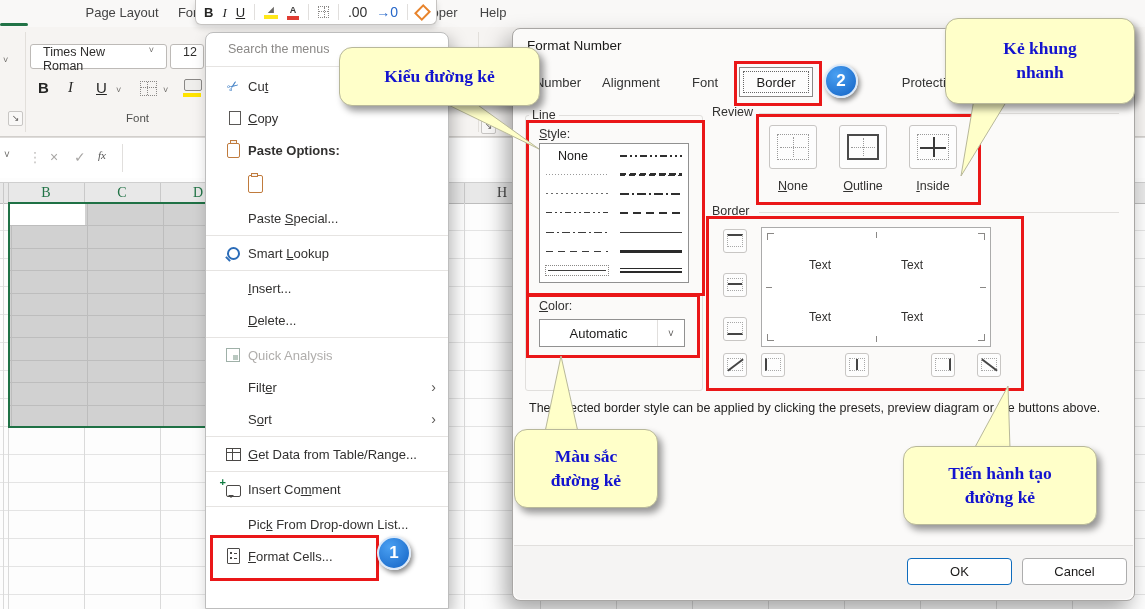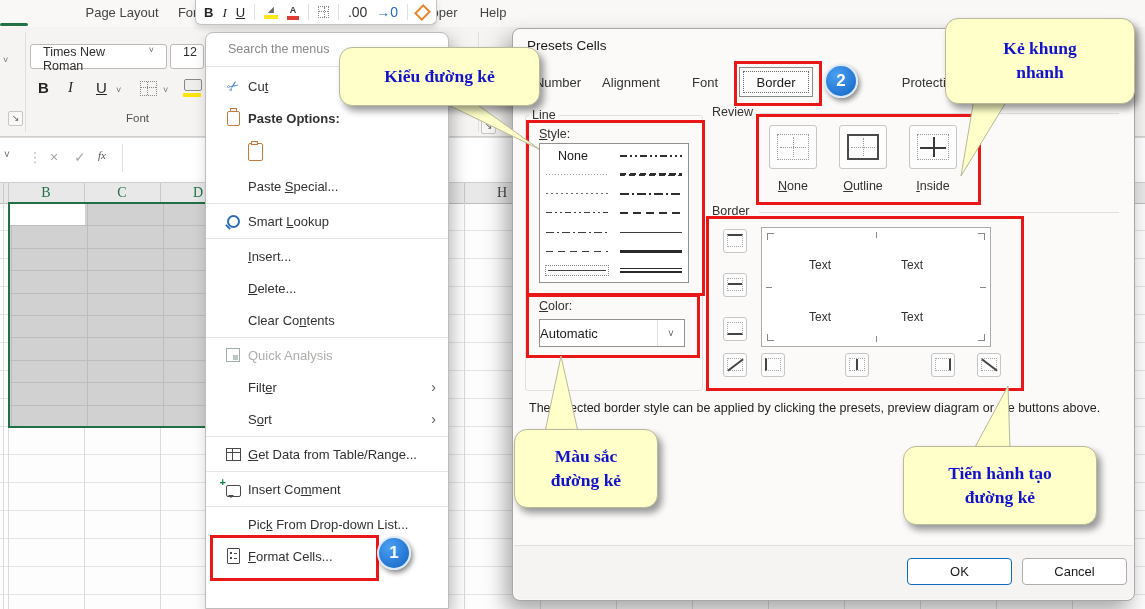--- a/index.html
+++ b/index.html
@@ -119,21 +119,21 @@
   .lp-thin-solid{height:1px;background:#3c3c3c}
   .lp-medium-dash-dot-dot{height:2px;background:repeating-linear-gradient(90deg,#2f2f2f 0 7px,transparent 7px 10px,#2f2f2f 10px 12px,transparent 12px 15px,#2f2f2f 15px 17px,transparent 17px 20px)}
   .lp-slanted-dash{height:3px;background:repeating-linear-gradient(115deg,#2f2f2f 0 6px,#fff 6px 9px)}
   .lp-medium-dash-dot{height:2px;background:repeating-linear-gradient(90deg,#2f2f2f 0 9px,transparent 9px 12px,#2f2f2f 12px 14px,transparent 14px 17px)}
   .lp-medium-dashed{height:2px;background:repeating-linear-gradient(90deg,#2f2f2f 0 8px,transparent 8px 13px)}
   .lp-thick{height:3px;background:#2a2a2a}
   .lp-double{height:5px;border-top:1px solid #2a2a2a;border-bottom:2px solid #2a2a2a;box-sizing:border-box;width:100%}
   .sl-selected{outline:1px dotted #8a8886;padding:4px 2px;width:100%;box-sizing:border-box}
   #colordrop{position:absolute;left:26px;top:290px;width:146px;height:28px;background:#fff;border:1px solid #919191;
      box-sizing:border-box;display:flex;align-items:center}
-  #colordrop .val{flex:1;text-align:left;font-size:13px;color:#1b1a19}
+  #colordrop .val{flex:1;text-align:center;font-size:13px;color:#1b1a19}
   #colordrop .dbtn{width:26px;height:100%;display:flex;align-items:center;justify-content:center;
      border-left:1px solid #e1dfdd;color:#5a5856;font-size:10px}
   .preset-btn{position:absolute;top:96px;width:48px;height:44px;background:#fdfdfd;border:1px solid #c8c6c4;border-radius:3px;box-sizing:border-box}
   .preset-lbl{position:absolute;top:150px;width:48px;text-align:center;font-size:12.5px;color:#323130}
   .pi{width:32px;height:26px;margin:8px auto;position:relative;box-sizing:border-box}
   .pi-dotted{border:1px dotted #9a9a9a}
   .pi-solid{border:2px solid #4a4a4a}
   .pi .ph{position:absolute;left:2px;right:2px;top:50%}
   .pi .pv{position:absolute;top:2px;bottom:2px;left:50%}
   .pi .dot{border-top:1px dotted #9a9a9a}
@@ -260,20 +260,26 @@
 
 <div id="menu" class="abs">
     <div class="m-search">Search the menus</div>
     <div class="m-pad"></div>
     <div class="m-item">
       <div class="m-ic">
         <div class="ic-cut">✂</div>
       </div>
       <span class="m-lbl">Cu<u>t</u></span>
     </div>
+    <div class="m-item">
+      <div class="m-ic">
+        <div class="ic-copy"></div>
+      </div>
+      <span class="m-lbl"><u>C</u>opy</span>
+    </div>
     <div class="m-item bold">
       <div class="m-ic">
         <div class="ic-clip"></div>
       </div>
       <span class="m-lbl">Paste Options:</span>
     </div>
     <div class="m-thumb">
       <div class="ic-clip big"></div>
     </div>
     <div class="m-item">
@@ -288,24 +294,20 @@
       <span class="m-lbl">Smart <u>L</u>ookup</span>
     </div>
     <div class="m-sep"></div>
     <div class="m-item">
       <div class="m-ic"></div>
       <span class="m-lbl"><u>I</u>nsert...</span>
     </div>
     <div class="m-item">
       <div class="m-ic"></div>
       <span class="m-lbl"><u>D</u>elete...</span>
-    </div>
-    <div class="m-item">
-      <div class="m-ic"></div>
-      <span class="m-lbl">Clear Co<u>n</u>tents</span>
     </div>
     <div class="m-sep"></div>
     <div class="m-item disabled">
       <div class="m-ic">
         <div class="ic-qa"></div>
       </div>
       <span class="m-lbl">Quick Analysis</span>
     </div>
     <div class="m-item">
       <div class="m-ic"></div>
@@ -338,21 +340,21 @@
     </div>
     <div class="m-item">
       <div class="m-ic">
         <div class="ic-fc"></div>
       </div>
       <span class="m-lbl"><u>F</u>ormat Cells...</span>
     </div>
   </div>
 
 <div id="dialog" class="abs">
-  <div id="dlg-title">Presets Cells</div>
+  <div id="dlg-title">Format Number</div>
   <div id="dlg-tabs" style="position: absolute; inset: 0px;">
       <span class="dtab" style="left: 45px;">Number</span>
       <span class="dtab" style="left: 118px;">Alignment</span>
       <span class="dtab" style="left: 192px;">Font</span>
       <div></div>
       <span class="dtab" style="left: 418px;">Protection</span>
     </div>
 
   <div class="groupbox" style="left:12px;top:86px;width:176px;height:274px"></div>
   <span class="grouplbl" style="left:16px;top:79px">Line</span>

